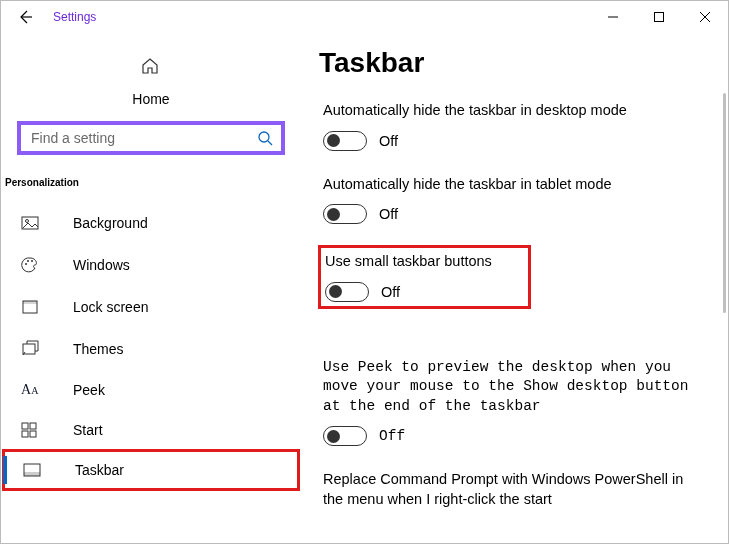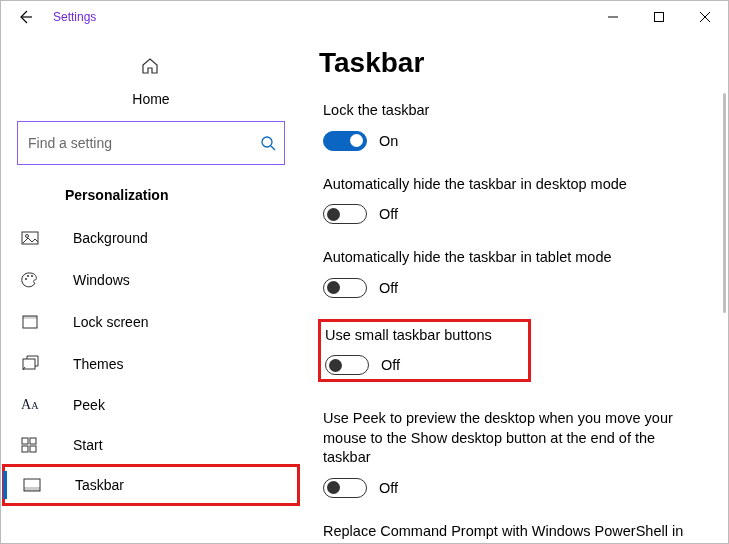--- a/index.html
+++ b/index.html
@@ -53,39 +53,38 @@
     display:flex;
     align-items:center;
     gap:16px;
     padding: 6px 20px 14px 20px;
     font-size:14px;
     flex-direction:column;
   }
   .home-row .icon { width:20px; text-align:center; font-size:16px; }
   .search-wrap { padding: 0 16px 0 16px; }
   .search {
-    border: 1px solid #8b5cf6;
-    height: 44px;
+    border: 4px solid #8b5cf6;
+    height: 34px;
     display:flex;
     align-items:center;
     padding: 0 8px;
     color:#666;
     font-size:14px;
     justify-content:space-between;
   }
   .search input {
     border:none; outline:none; flex:1; font-size:14px; color:#000;
     background:transparent;
   }
   .search input::placeholder { color:#6a6a6a; }
   .section-header {
     font-weight:600;
-    font-size:14px;
-    padding: 22px 20px 14px 32px;
-    margin-left: 32px;
+    font-size:10px;
+    padding: 22px 20px 14px 4px;
   }
   .nav {
     list-style:none;
     margin:0; padding:0;
   }
   .nav li {
     display:flex;
     align-items:center;
     gap:32px;
     padding: 12px 20px;
@@ -254,29 +253,20 @@
           </span>
         <span>Taskbar</span>
       </li>
     </ul>
   </div>
 
   <div class="main">
     <div class="scroll-indicator"></div>
     <h1>Taskbar</h1>
 
-    <div class="setting">
-      <div class="label">Lock the taskbar</div>
-      <div class="toggle-row">
-        <div class="toggle on">
-            <div class="knob"></div>
-          </div>
-        <span>On</span>
-      </div>
-    </div>
 
     <div class="setting">
       <div class="label">Automatically hide the taskbar in desktop mode</div>
       <div class="toggle-row">
         <div class="toggle">
             <div class="knob"></div>
           </div>
         <span>Off</span>
       </div>
     </div>
@@ -294,21 +284,21 @@
     <div class="setting highlight-red" style="padding:6px 38px 6px 6px; display:inline-block; min-width:170px;">
       <div class="label">Use small taskbar buttons</div>
       <div class="toggle-row">
         <div class="toggle">
             <div class="knob"></div>
           </div>
         <span>Off</span>
       </div>
     </div>
 
-    <div class="setting" style="margin-top:6px;">
+    <div class="setting" style="margin-top:28px;font-family:Liberation Mono, monospace;">
       <div class="label">Use Peek to preview the desktop when you move your mouse to the Show desktop button at the end of the taskbar</div>
       <div class="toggle-row">
         <div class="toggle">
             <div class="knob"></div>
           </div>
         <span>Off</span>
       </div>
     </div>
 
     <div class="setting">

